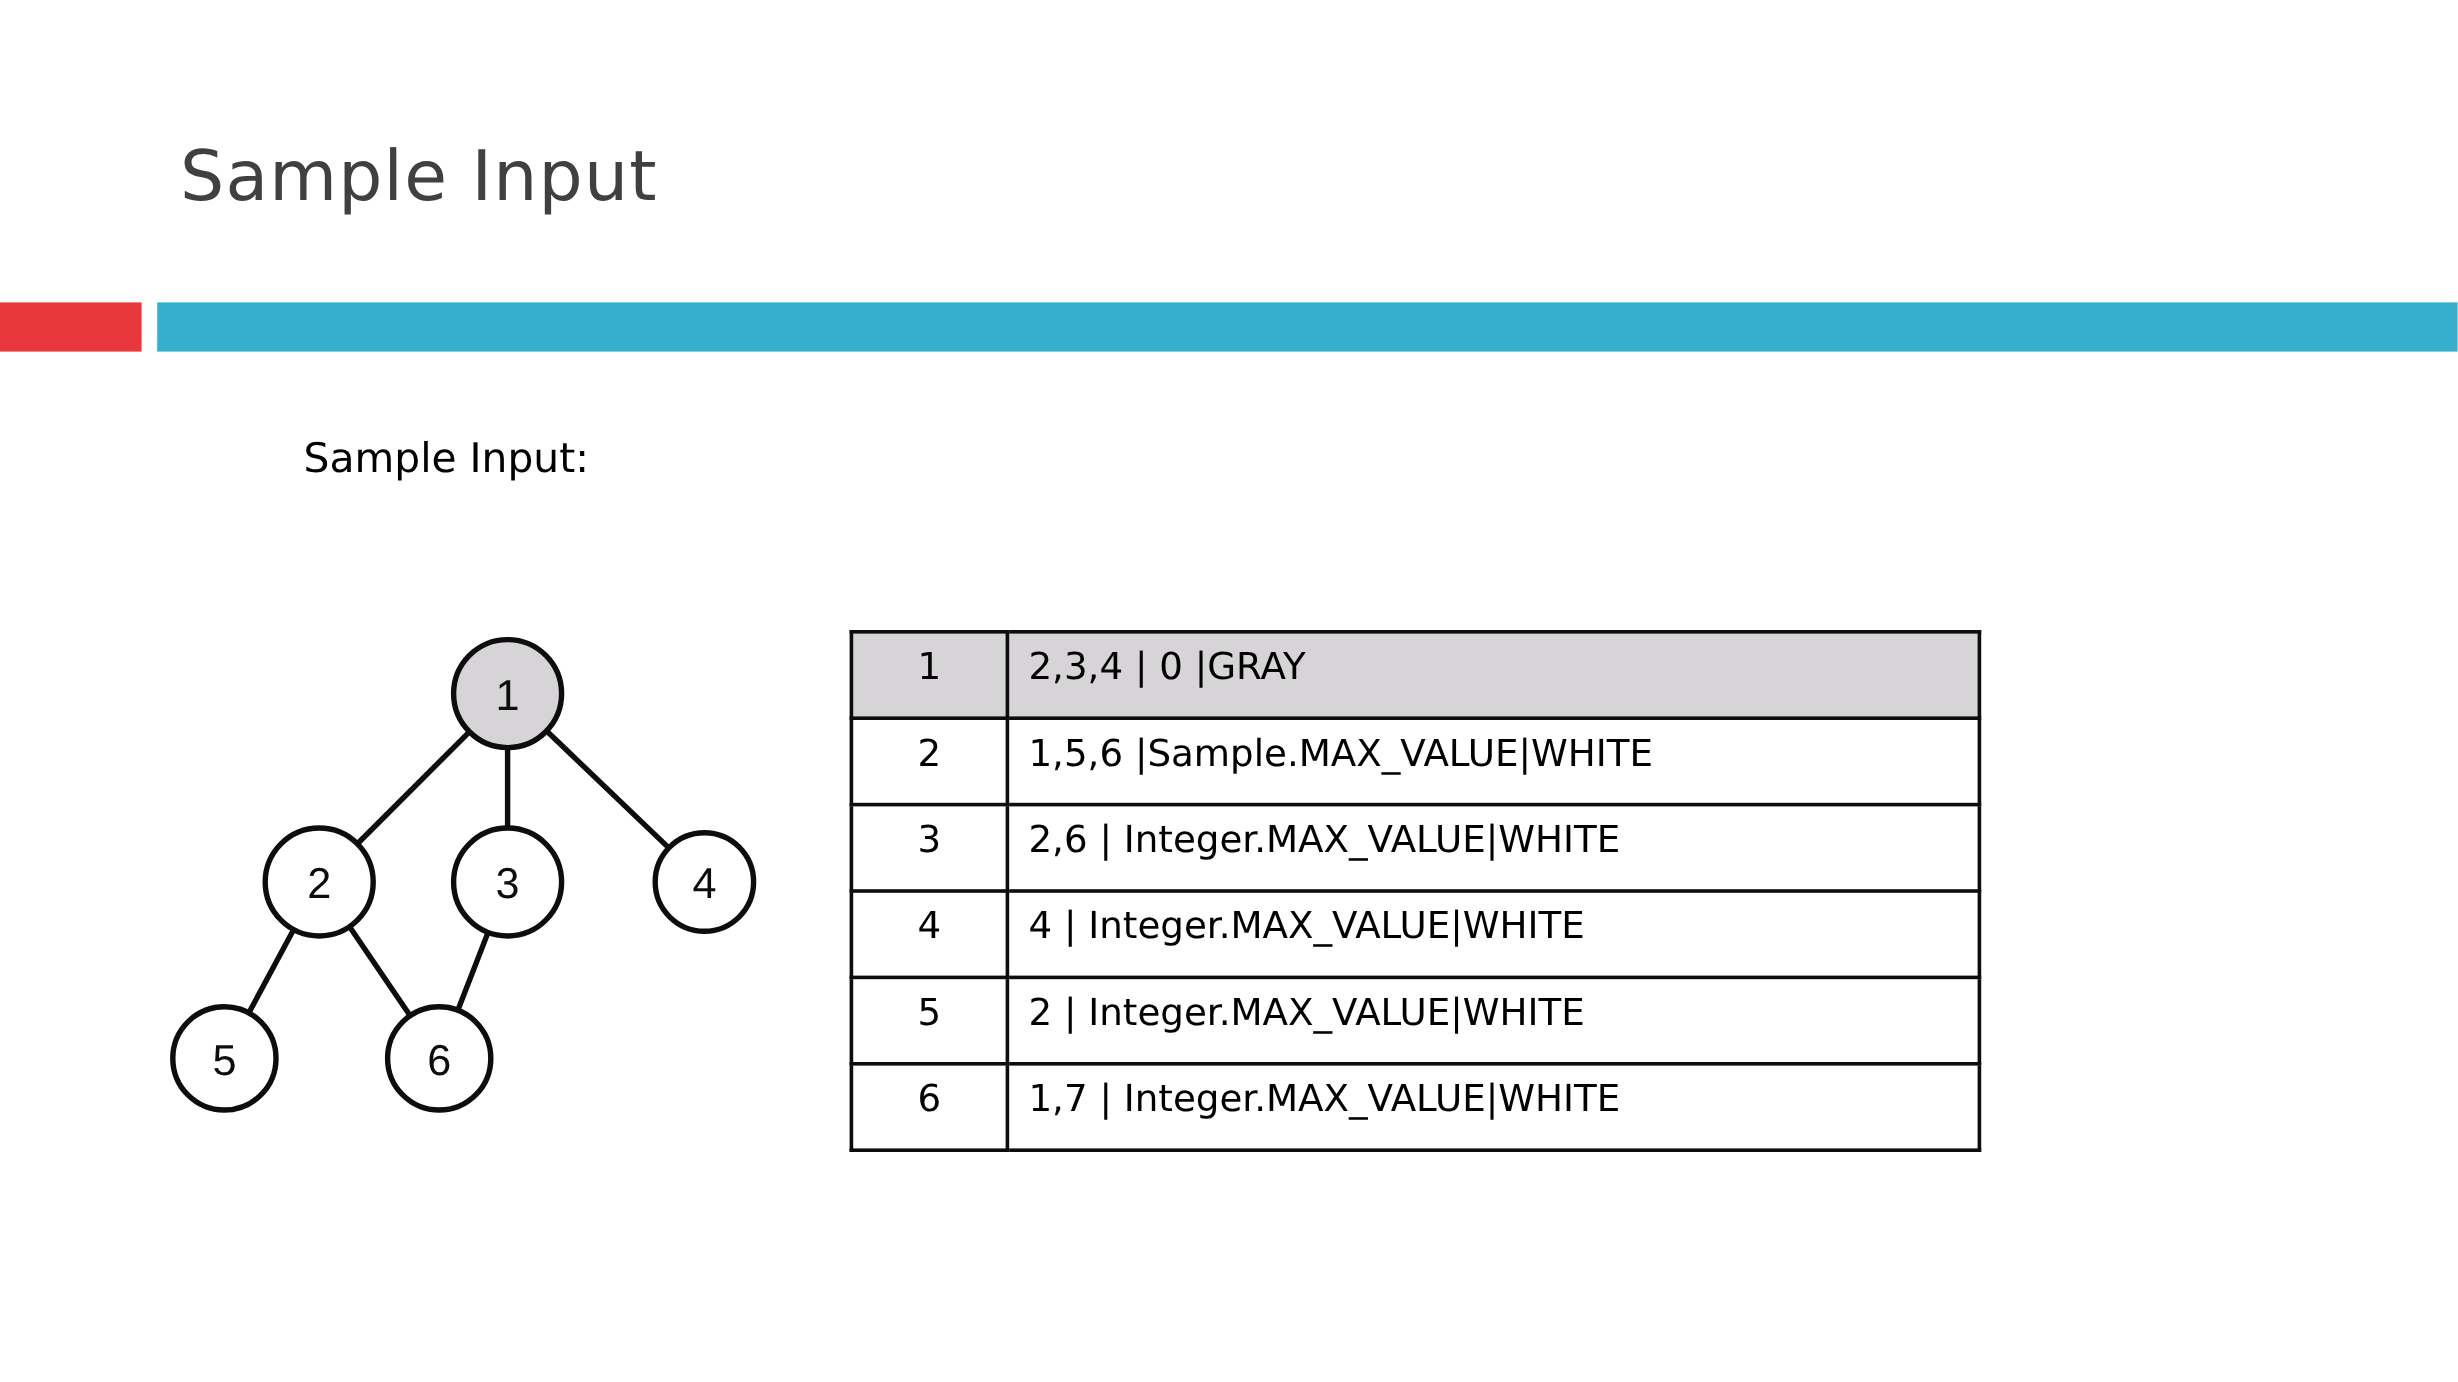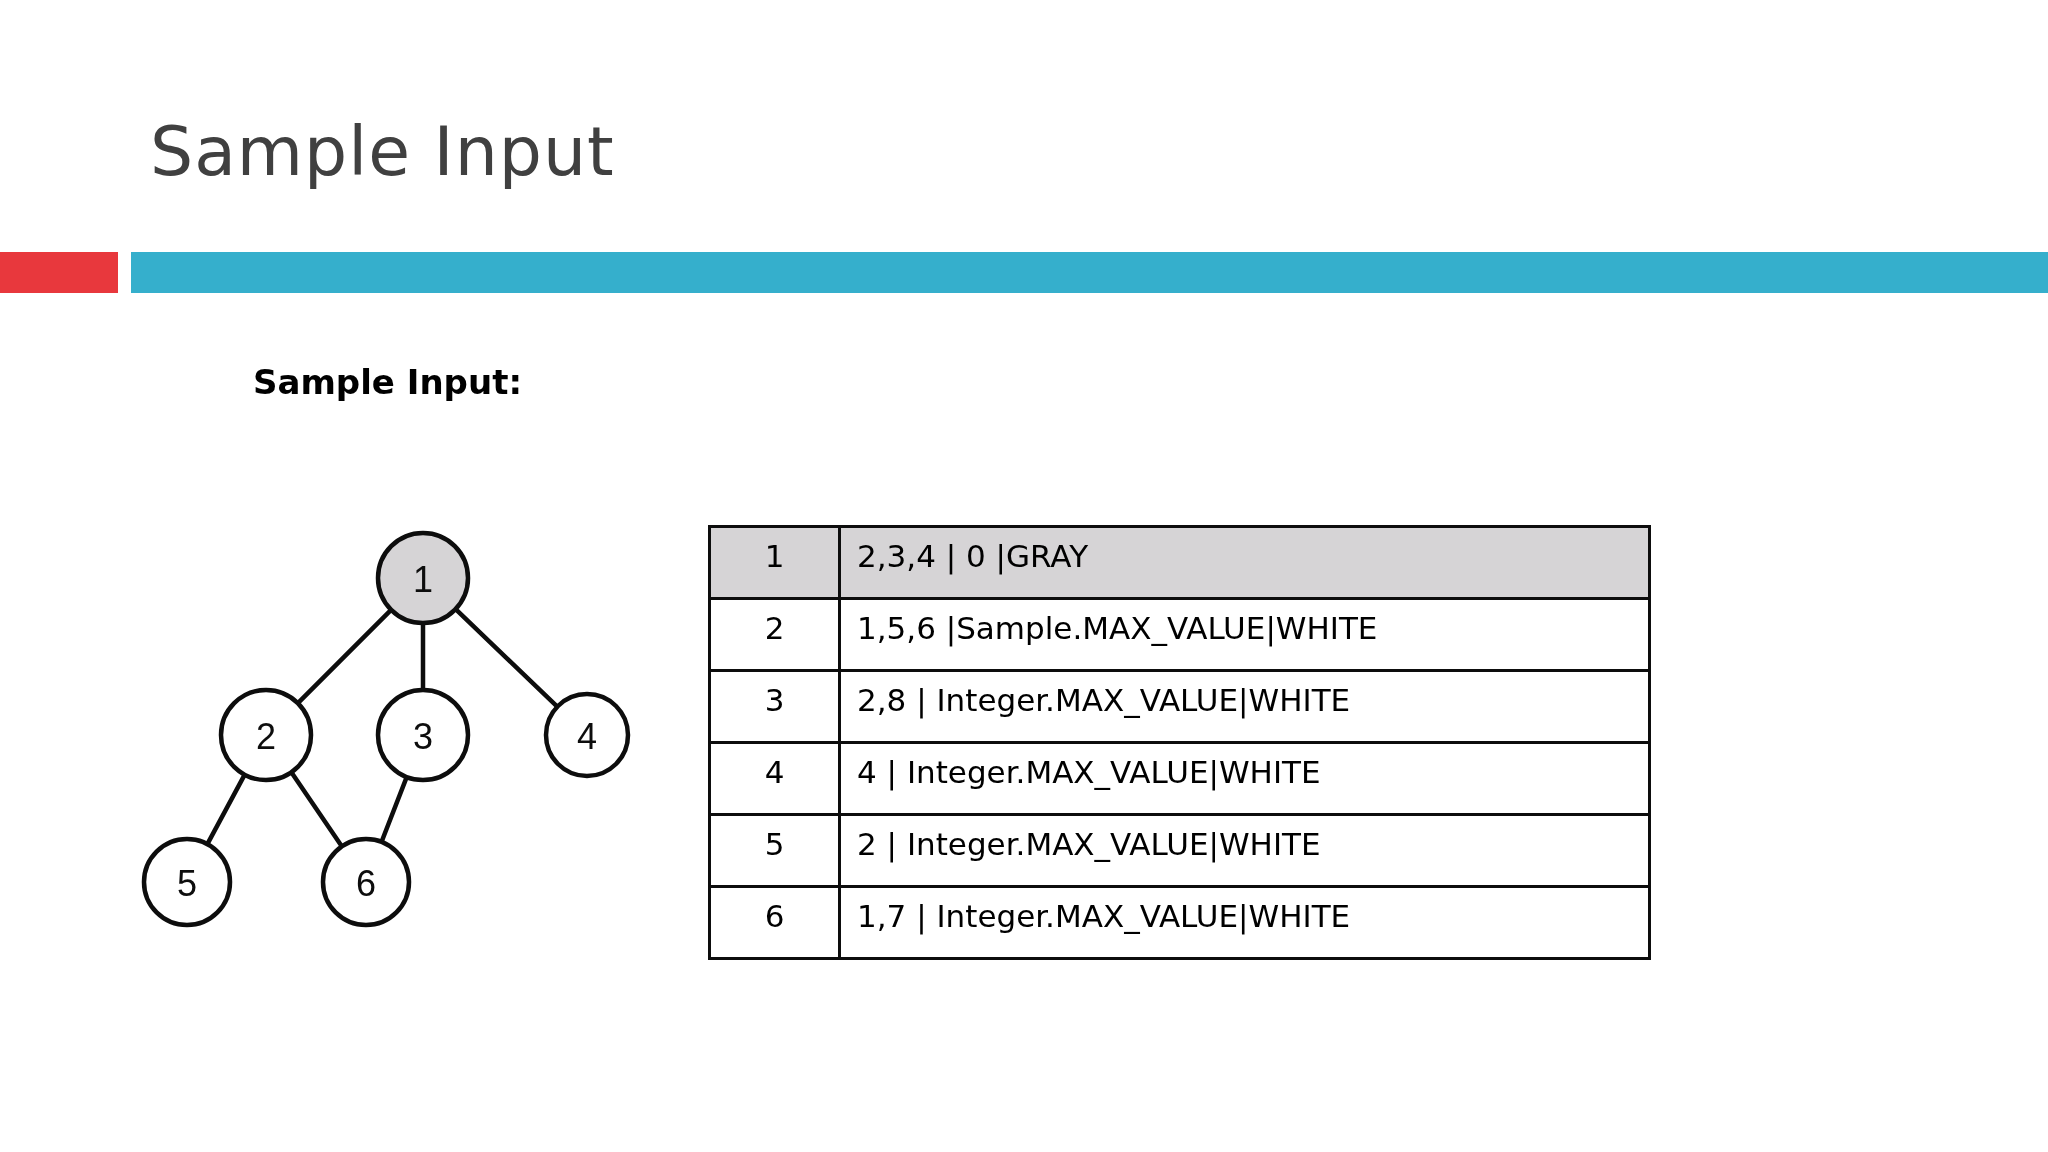--- a/index.html
+++ b/index.html
@@ -15,21 +15,21 @@
     font-family: "Liberation Sans", sans-serif;
     -webkit-font-smoothing: antialiased;
   }
 
   
   #slide-title {
     position: absolute;
     left: 150px;
     top: 118px;
     font-family: "DejaVu Sans", sans-serif;
-    font-size: 68px;
+    font-size: 58px;
     font-weight: 400;
     letter-spacing: 1px;
     color: #404040;
     line-height: 1.0;
     white-space: nowrap;
   }
 
   
   #accent-bar-red {
     position: absolute;
@@ -48,21 +48,21 @@
     background: #35AFCC;
   }
 
   
   #subtitle {
     position: absolute;
     left: 253px;
     top: 362px;
     font-family: "DejaVu Sans", sans-serif;
     font-size: 34px;
-    font-weight: bold;
+    font-weight: normal;
     color: #000000;
     white-space: nowrap;
   }
 
   
   #graph-figure {
     position: absolute;
     left: 110px;
     top: 510px;
     width: 560px;
@@ -175,21 +175,21 @@
       <tr class="row-highlight">
         <td class="col-id">1</td>
         <td class="col-val">2,3,4 | 0 |GRAY</td>
       </tr>
       <tr>
         <td class="col-id">2</td>
         <td class="col-val">1,5,6 |Sample.MAX_VALUE|WHITE</td>
       </tr>
       <tr>
         <td class="col-id">3</td>
-        <td class="col-val">2,8 | Integer.MAX_VALUE|WHITE</td>
+        <td class="col-val">2,6 | Integer.MAX_VALUE|WHITE</td>
       </tr>
       <tr>
         <td class="col-id">4</td>
         <td class="col-val">4 | Integer.MAX_VALUE|WHITE</td>
       </tr>
       <tr>
         <td class="col-id">5</td>
         <td class="col-val">2 | Integer.MAX_VALUE|WHITE</td>
       </tr>
       <tr>

